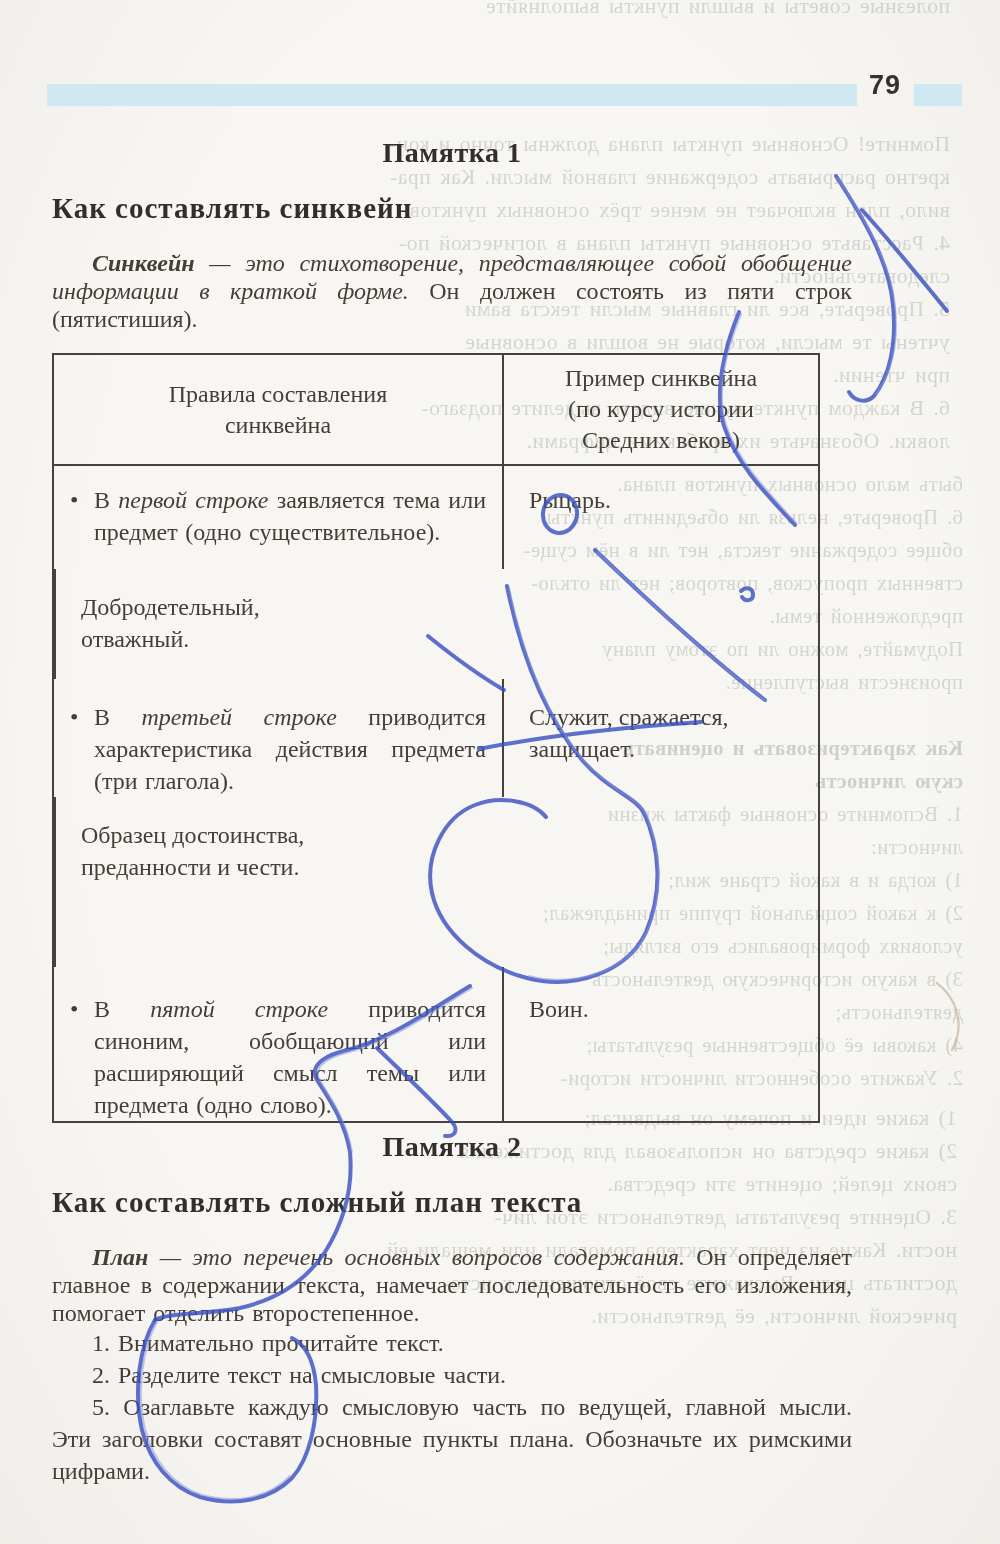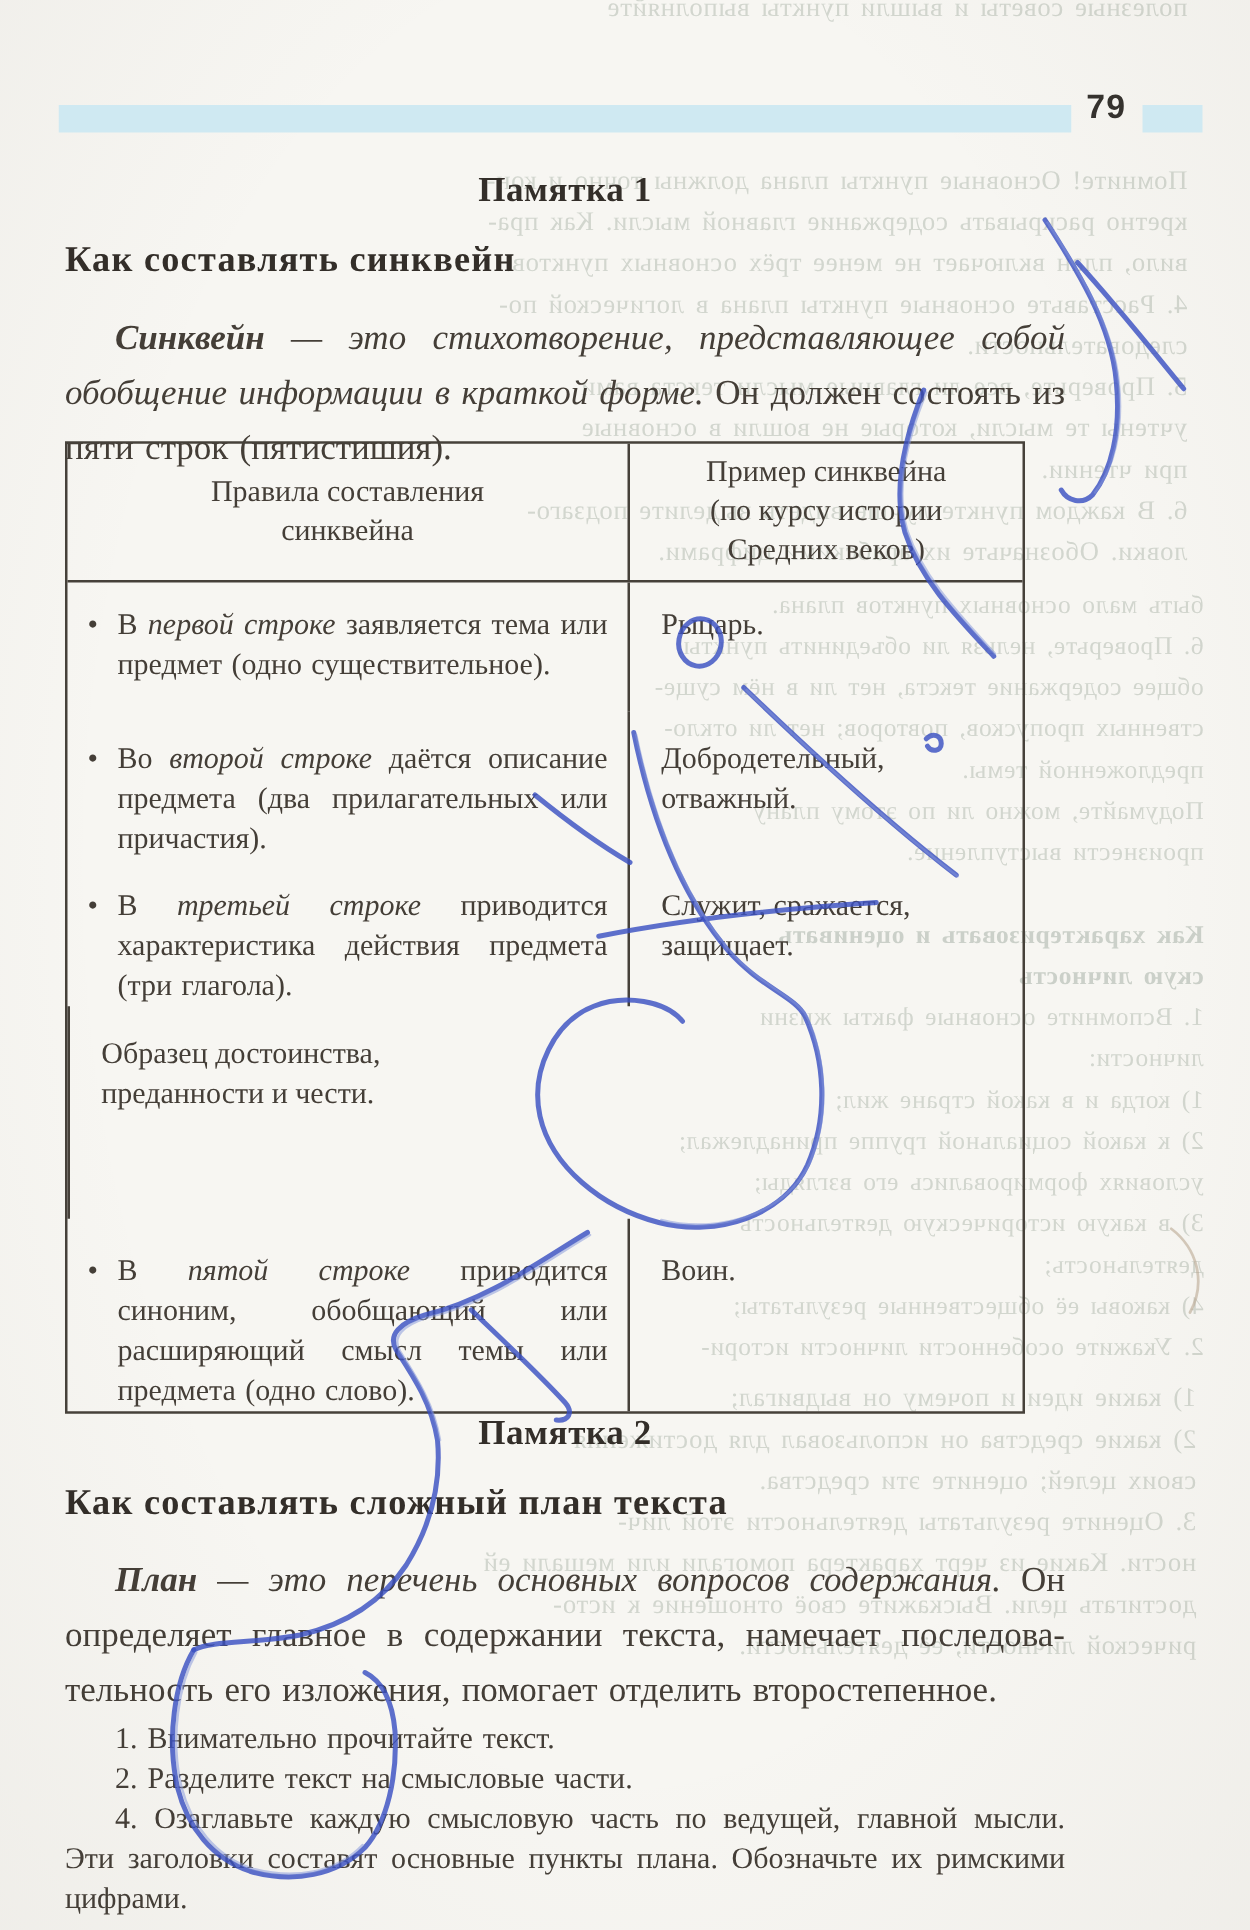--- a/index.html
+++ b/index.html
@@ -35,21 +35,21 @@
 
   
   .content{position:relative;z-index:2;color:var(--ink);}
   .sec{position:absolute;left:52px;width:800px;}
   .sec1{top:136px;}
   .sec2{top:1130px;}
   h1.memo{font-size:28px;line-height:34px;font-weight:bold;color:var(--ink-dark);
           text-align:center;letter-spacing:.5px;margin-bottom:21px;}
   h2.memo{font-size:29px;line-height:34px;font-weight:bold;color:var(--ink-dark);
           text-align:left;letter-spacing:1px;margin-bottom:24px;}
-  p.intro{font-size:28px;line-height:44px;text-align:justify;text-indent:40px;
+  p.intro{font-size:24px;line-height:28px;text-align:justify;text-indent:40px;
           word-spacing:2px;hyphens:manual;}
   p.intro .lead{font-weight:bold;font-style:italic;}
   p.intro .it{font-style:italic;}
   .steps{margin-top:0;}
   .step{font-size:24px;line-height:32px;text-align:justify;text-indent:40px;
         word-spacing:2px;hyphens:manual;}
 
   
   .ctable{position:absolute;top:353px;left:52px;width:768px;z-index:2;
           border:2px solid var(--line);background:transparent;color:var(--ink);}
@@ -155,23 +155,20 @@
   <div class="trow r1">
     <div class="rule-cell">
       <div class="rule"><span class="bullet">• </span><span>В </span><span class="it">первой строке</span><span> заявляется тема или предмет (одно су­ществительное).</span></div>
     </div>
     <div class="cell-r ex-cell">
       <div class="example">Рыцарь.</div>
     </div>
   </div>
 
   <div class="trow r2">
-    <div class="rule-cell">
-      <div class="rule"><span class="bullet">• </span><span>Во </span><span class="it">второй строке</span><span> даётся описание предмета (два при­лагательных или причастия).</span></div>
-    </div>
     <div class="cell-r ex-cell">
       <div class="example">Добродетельный, отважный.</div>
     </div>
   </div>
 
   <div class="trow r3">
     <div class="rule-cell">
       <div class="rule"><span class="bullet">• </span><span>В </span><span class="it">третьей строке</span><span> приводит­ся характеристика действия предмета (три глагола).</span></div>
     </div>
     <div class="cell-r ex-cell">
@@ -196,21 +193,21 @@
 </div>
     </div>
 
     <div class="sec sec2">
       <h1 class="memo">Памятка 2</h1>
       <h2 class="memo">Как составлять сложный план текста</h2>
       <p class="intro"><span class="lead">План</span><span class="it"> — это перечень основных вопросов содержания.</span><span> Он определяет главное в содержании текста, намечает последова­тельность его изложения, помогает отделить второстепенное.</span></p>
       <div class="steps" id="steps-host">
           <p class="step">1. Внимательно прочитайте текст.</p>
           <p class="step">2. Разделите текст на смысловые части.</p>
-          <p class="step">4. Озаглавьте каждую смысловую часть по ведущей, глав­ной мысли. Эти заголовки составят основные пункты плана. Обозначьте их римскими цифрами.</p>
+          <p class="step">5. Озаглавьте каждую смысловую часть по ведущей, глав­ной мысли. Эти заголовки составят основные пункты плана. Обозначьте их римскими цифрами.</p>
         </div>
     </div>
   </div>
 
   <svg class="pen-overlay" width="1000" height="1544" viewBox="0 0 1000 1544" xmlns="http://www.w3.org/2000/svg">
     <g>
       <path class="pen" d="M836,176 C862,216 889,260 893,305 C897,345 889,377 874,396 C866,404 854,401 849,392"></path>
       <path class="pen2" d="M838,178 C864,218 891,262 895,306 C899,344 891,375 876,394"></path>
       <path class="pen" d="M862,210 C893,244 924,283 947,311"></path>
       <path class="pen" d="M739,312 C723,352 714,392 724,426 C736,463 764,492 795,525"></path>

